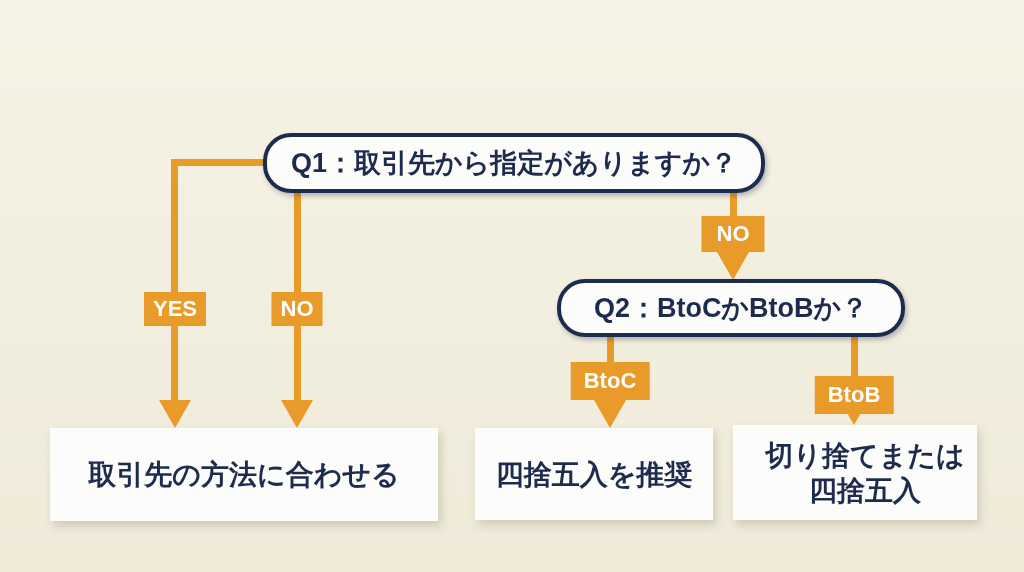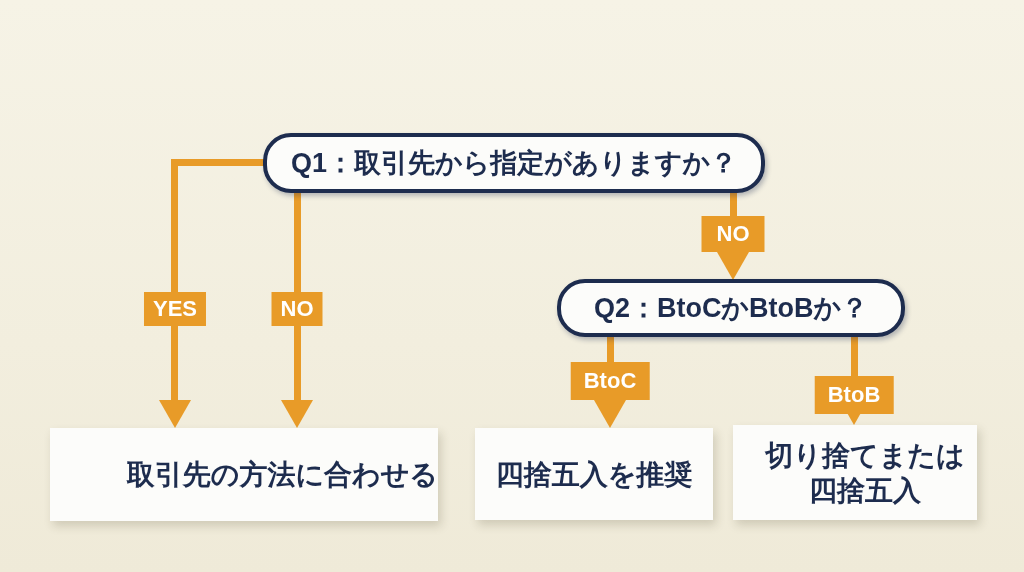--- a/index.html
+++ b/index.html
@@ -122,21 +122,21 @@
   <div class="badge mid" style="left:610px; top:362px;">BtoC</div>
   <div class="badge mid" style="left:854px; top:362px;margin-top:14px;">BtoB</div>
 
   <div class="qbox" style="left:263px; top:133px; width:502px; height:60px;">
     <span>Q1：取引先から指定がありますか？</span>
   </div>
   <div class="qbox" style="left:557px; top:279px; width:348px; height:58px;">
     <span>Q2：BtoCかBtoBか？</span>
   </div>
 
-  <div class="obox" style="left:50px; top:428px; width:388px; height:93px;align-items:flex-end;">
+  <div class="obox" style="left:50px; top:428px; width:388px; height:93px;">
     <span>取引先の方法に合わせる</span>
   </div>
   <div class="obox" style="left:475px; top:428px; width:238px; height:92px;">
     <span>四捨五入を推奨</span>
   </div>
   <div class="obox" style="left:733px; top:425px; width:244px; height:95px;padding-left:20px;">
     <span>切り捨てまたは</span>
     <span>四捨五入</span>
   </div>
 

